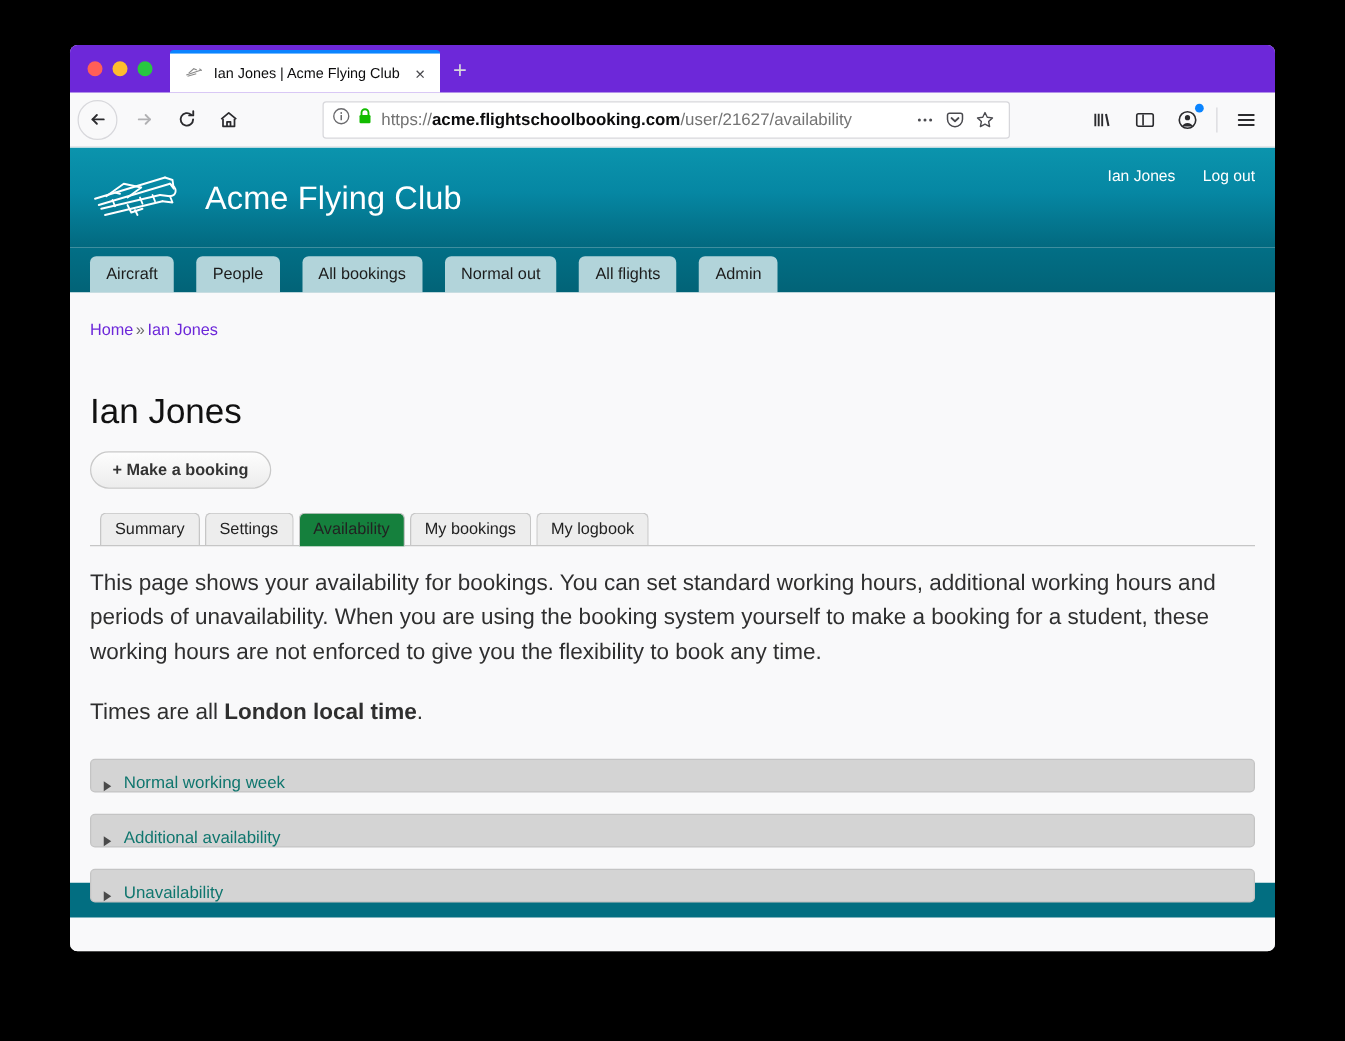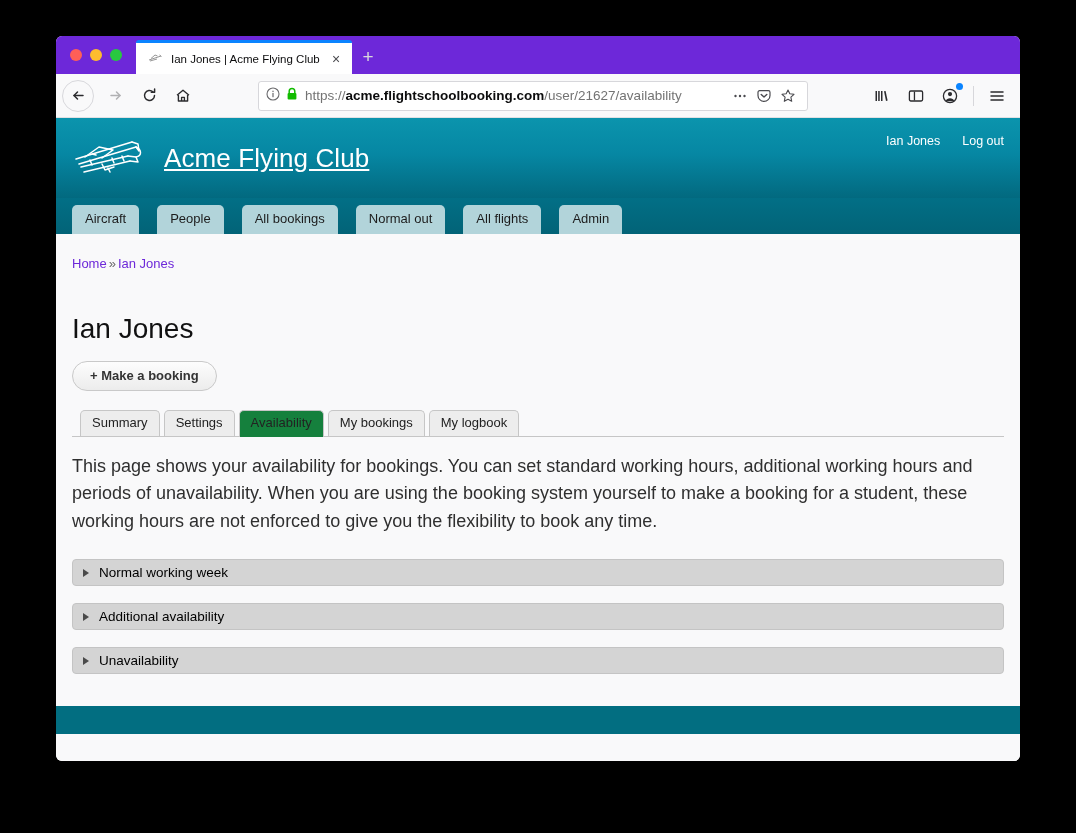--- a/index.html
+++ b/index.html
@@ -166,21 +166,20 @@
     padding: 0 16px 0 16px;
     box-sizing: border-box;
     position: relative;
   }
   #logo { width: 78px; height: 48px; flex: 0 0 auto; }
   #brand-name {
     color: #fff;
     font-size: 26px;
     margin-left: 14px;
     letter-spacing: 0.1px;
-    text-decoration: underline;
   }
   #header-links {
     margin-left: auto;
     display: flex;
     align-items: flex-start;
     align-self: flex-start;
     margin-top: 16px;
     gap: 22px;
   }
   #header-links a {
@@ -276,25 +275,25 @@
   #times-para { margin-top: 21px; }
   #times-para b { font-weight: 700; }
 
   #accordion { margin-top: 24px; }
   .accordion-row {
     background: #d4d4d4;
     border: 1px solid #c4c4c4;
     border-radius: 4px;
     height: 25px;
     display: flex;
-    align-items: center;
+    align-items: flex-end;
     padding-left: 10px;
     margin-bottom: 17px;
     font-size: 13.5px;
-    color: #000000;
+    color: #0f766e;
   }
   .tri {
     width: 0; height: 0;
     border-left: 6px solid #4a4a4a;
     border-top: 4.5px solid transparent;
     border-bottom: 4.5px solid transparent;
     margin-right: 10px;
     flex: 0 0 auto;
   }
 
@@ -493,20 +492,21 @@
       <div id="inner-tabs">
         <div class="inner-tab">Summary</div>
         <div class="inner-tab">Settings</div>
         <div class="inner-tab active">Availability</div>
         <div class="inner-tab">My bookings</div>
         <div class="inner-tab">My logbook</div>
       </div>
 
       <p id="intro-para">This page shows your availability for bookings. You can set standard working hours, additional working hours and periods of unavailability. When you are using the booking system yourself to make a booking for a student, these working hours are not enforced to give you the flexibility to book any time.</p>
 
+      <p id="times-para"><span>Times are all </span><b>London local time</b><span>.</span></p>
 
       <div id="accordion">
         <div class="accordion-row">
           <span class="tri"></span>
           <span>Normal working week</span>
         </div>
         <div class="accordion-row">
           <span class="tri"></span>
           <span>Additional availability</span>
         </div>

